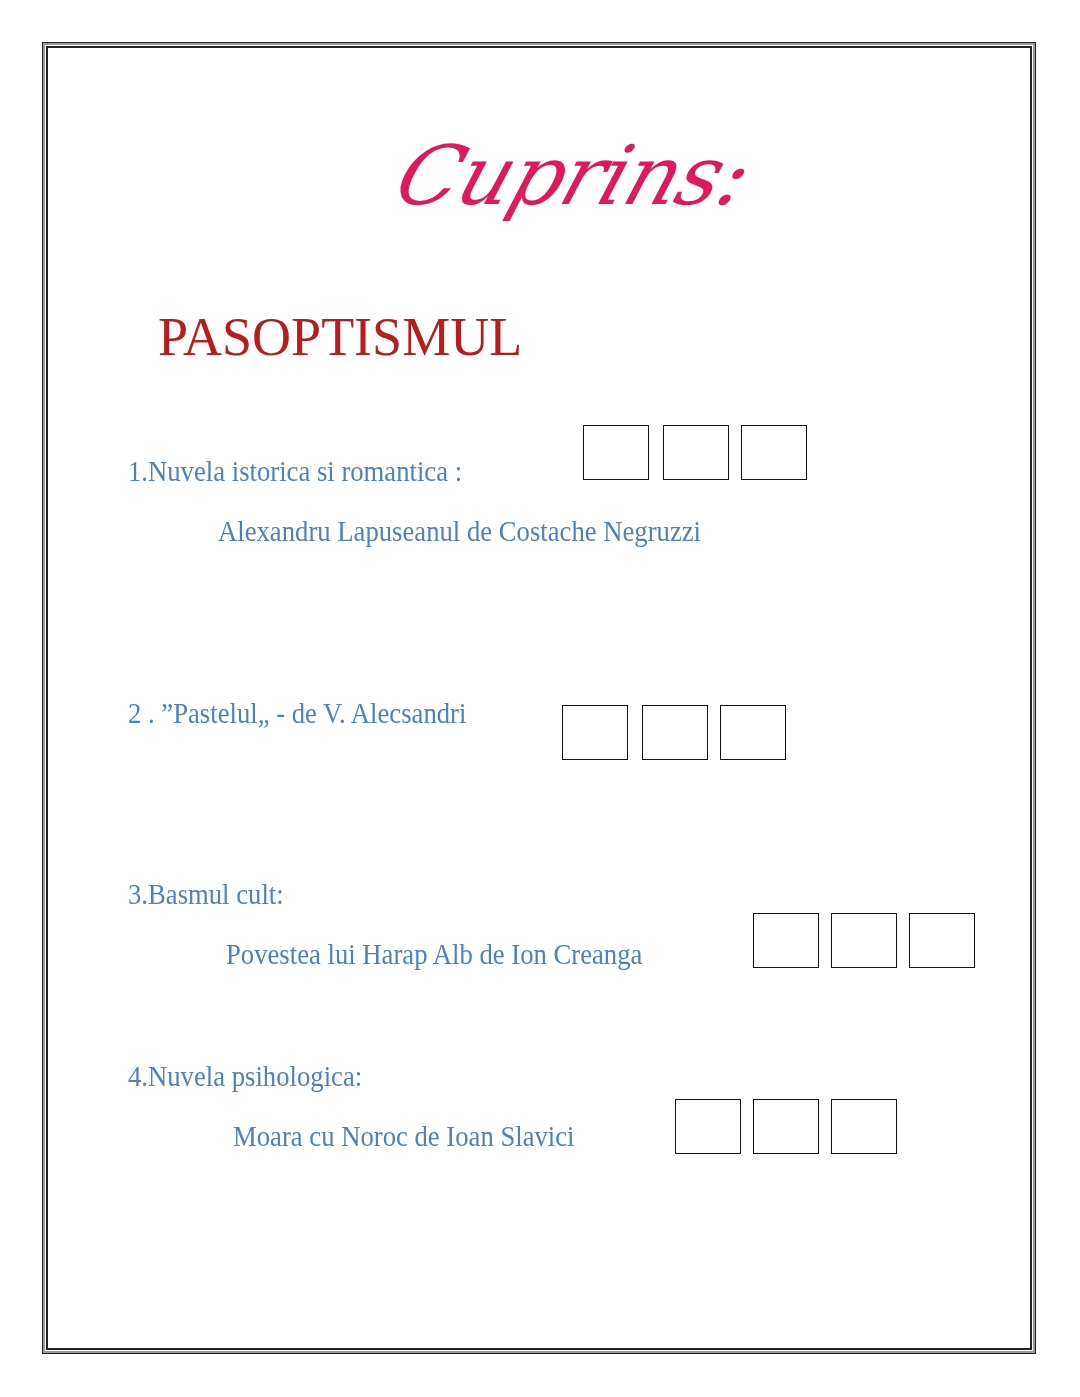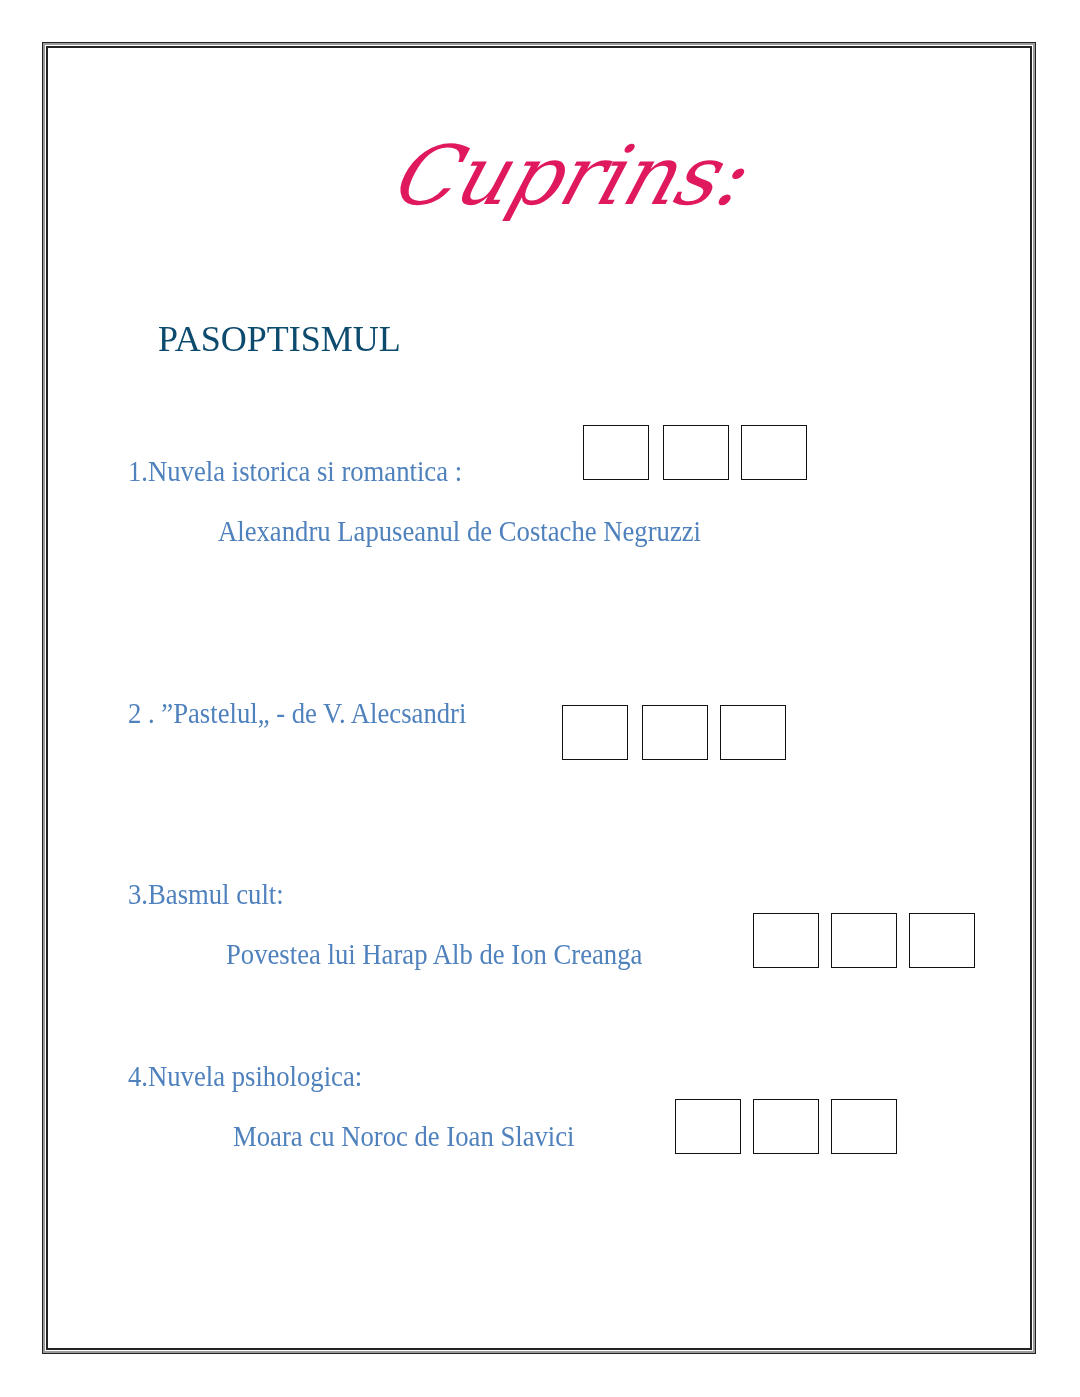--- a/index.html
+++ b/index.html
@@ -1,21 +1,21 @@
 <!DOCTYPE html>
 <html><head>
 <meta charset="utf-8">
 <style>
   html, body { margin:0; padding:0; background:#ffffff; }
   body { width:1080px; height:1397px; position:relative; overflow:hidden; }
   .frame { position:absolute; left:42px; top:42px; width:994px; height:1312px; border:1px solid #222; box-sizing:border-box; }
   .frame-inner { position:absolute; left:46px; top:46px; width:986px; height:1304px; border:2px solid #222; box-sizing:border-box; }
   .frame-mid { position:absolute; left:43px; top:43px; width:992px; height:1310px; border:2px solid #9a9a9a; box-sizing:border-box; }
   .title { position:absolute; left:400px; top:128px; font-family:"DejaVu Serif", serif; font-style:italic; font-size:82px; color:#e0195f; letter-spacing:-1px; transform:skewX(-18deg); font-weight:normal; }
-  .section { position:absolute; left:158px; top:318px; font-family:"Liberation Serif", serif; font-size:36px; color:#0c4a6e; }
+  .section { position:absolute; left:158px; top:306px; font-family:"Liberation Serif", serif; font-size:54px; color:#b91c1c; }
   .t { position:absolute; font-family:"Liberation Serif", serif; font-size:29px; color:#4f81bd; white-space:nowrap; transform:scaleX(0.92); transform-origin:left top; }
   .box { position:absolute; width:66px; height:55px; border:1.5px solid #111; box-sizing:border-box; background:#fff; }
 </style>
 </head>
 <body>
 
 <div class="frame"></div>
 <div class="frame-mid"></div>
 <div class="frame-inner"></div>
 

